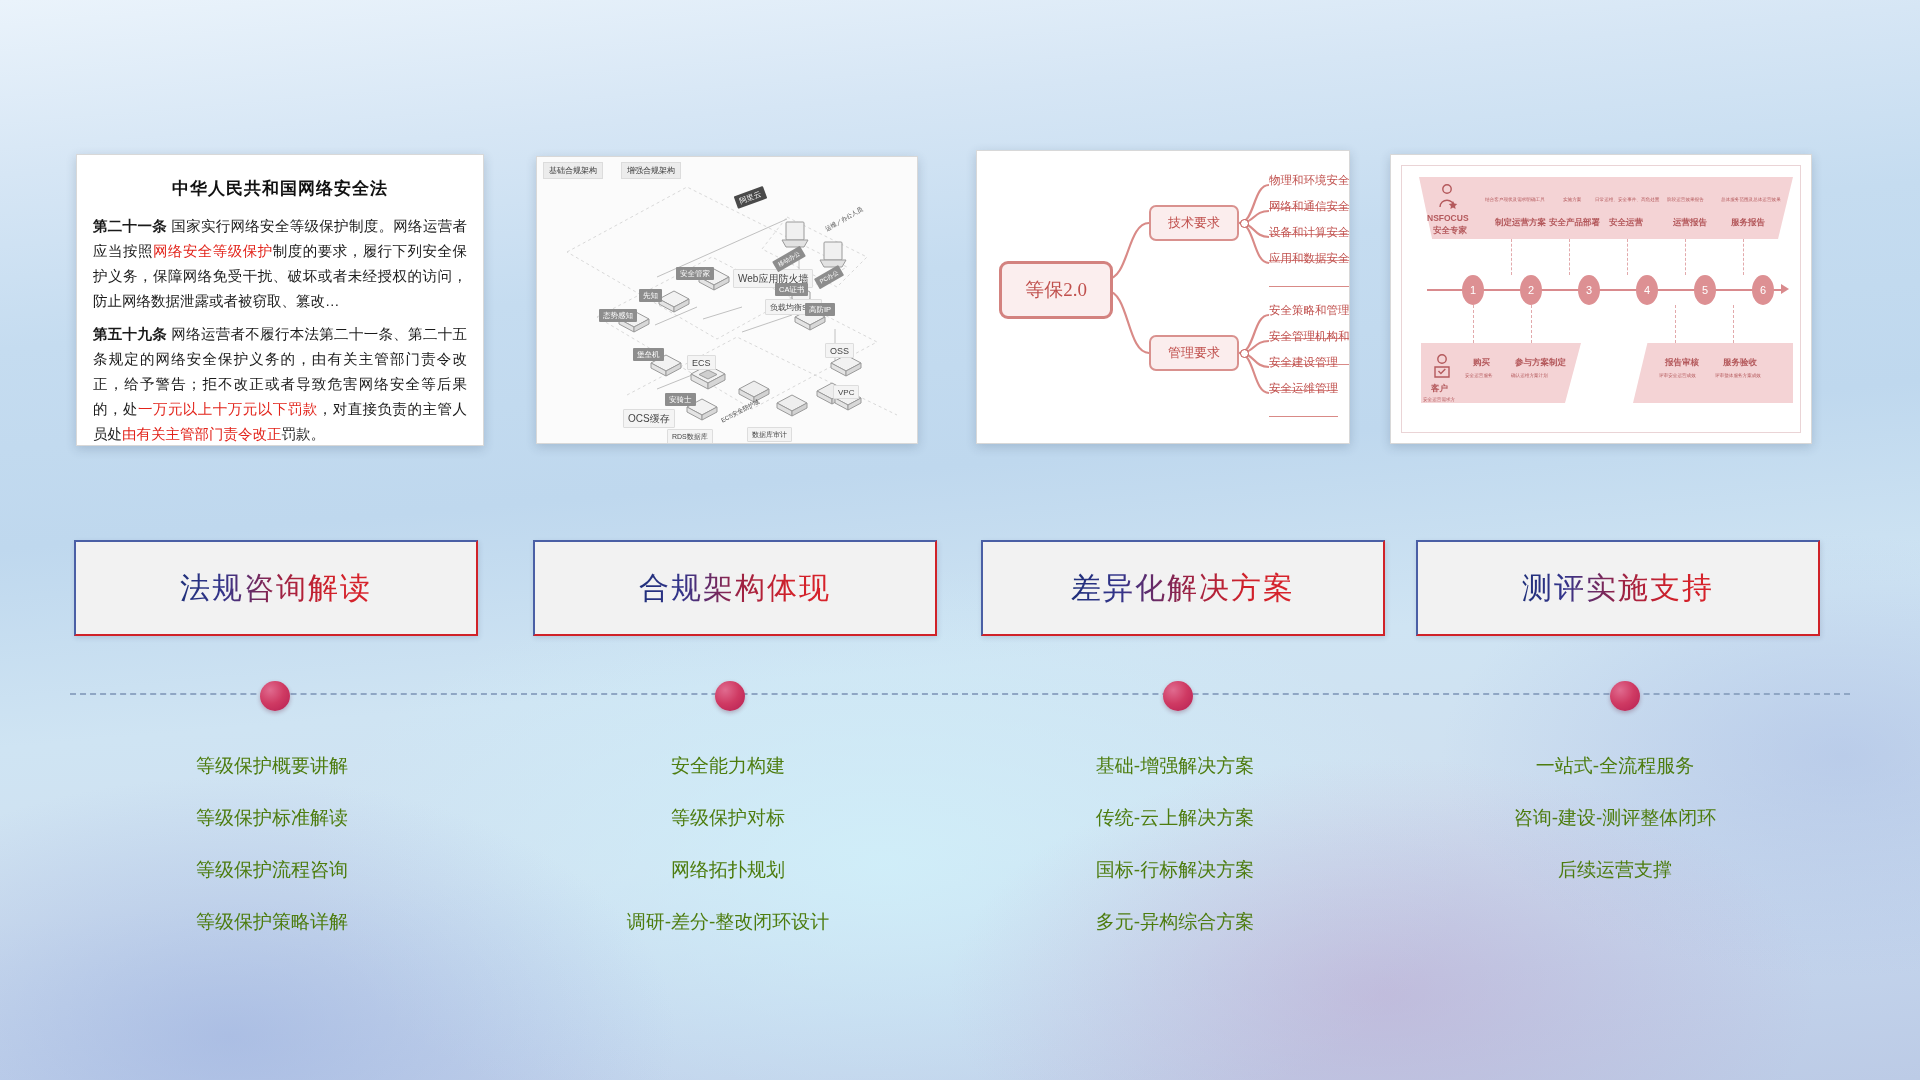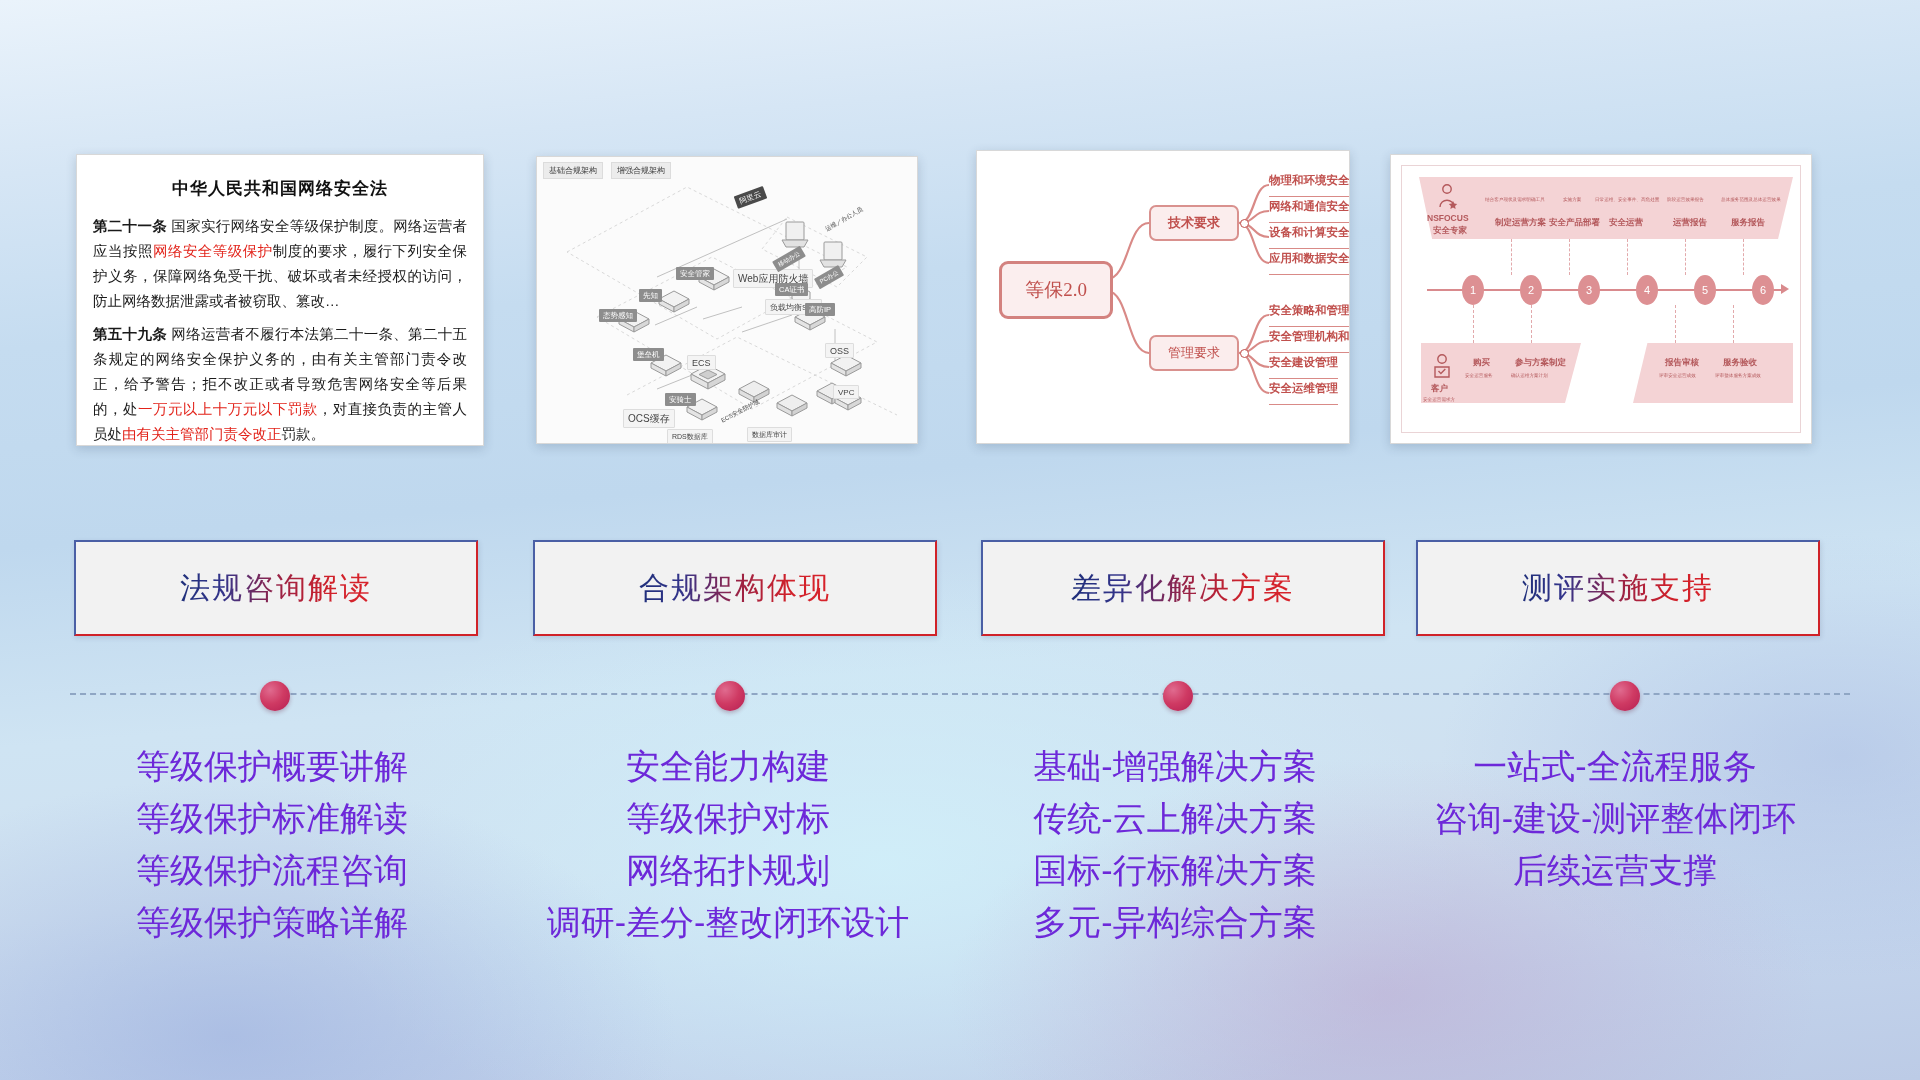--- a/index.html
+++ b/index.html
@@ -27,45 +27,45 @@
   
   .law{padding:14px 16px 0 16px;box-sizing:border-box;height:100%;}
   .law-title{text-align:center;font-weight:bold;font-size:17px;color:#111;
              letter-spacing:1px;margin:8px 0 14px 0;}
   .law-p{font-size:14.5px;line-height:1.72;color:#1a1a1a;text-align:justify;margin:0 0 8px 0;}
   .law-p b{font-weight:bold;}
   .law-red{color:#e2231a;}
 
   
   .arch{position:relative;width:100%;height:100%;background:#fbfbfb;}
-  .arch-tabs{position:absolute;left:6px;top:5px;display:flex;gap:8px;z-index:5;}
+  .arch-tabs{position:absolute;left:6px;top:5px;display:flex;gap:18px;z-index:5;}
   .arch-tab{font-size:8px;color:#3a3a3a;background:#ececec;border:1px solid #dcdcdc;
             padding:2px 5px;white-space:nowrap;}
   .arch-svg{position:absolute;inset:0;}
   .nodelab{position:absolute;font-size:7.5px;color:#fff;background:#8d8d8d;
            padding:1.5px 4px;white-space:nowrap;border-radius:1px;z-index:4;}
   .nodelab.light{background:#f4f4f4;color:#444;border:1px solid #ddd;}
   .nodelab.dark{background:#4a4a4a;}
   .cube{position:absolute;z-index:3;}
 
   
   .mind{position:relative;width:100%;height:100%;background:#fff;}
   .mind-root{position:absolute;left:22px;top:110px;width:108px;height:52px;
              border:3px solid #d3827f;border-radius:9px;background:#fbeeee;
              display:flex;align-items:center;justify-content:center;
              font-size:19px;color:#c0504d;font-family:"Liberation Serif",serif;}
   .mind-mid{position:absolute;width:86px;height:32px;border:2px solid #d9918e;
             border-radius:7px;background:#fbeded;display:flex;align-items:center;
             justify-content:center;font-size:13px;color:#c0504d;
             font-family:"Liberation Serif",serif;}
-  #mid-tech{left:172px;top:54px;font-weight:bold;}
+  #mid-tech{left:172px;top:54px;}
   #mid-mgmt{left:172px;top:184px;}
   .mind-leaf{position:absolute;font-size:11.5px;color:#c0504d;white-space:nowrap;
-             font-family:"Liberation Serif",serif;padding-bottom:8px;
-             border-bottom:1.6px solid #d98a87;font-weight:bold;}
+             font-family:"Liberation Serif",serif;padding-bottom:20px;
+             border-bottom:1.6px solid #d98a87;}
   .mind-svg{position:absolute;inset:0;}
   .mind-dot{position:absolute;width:7px;height:7px;border:1px solid #c0504d;
             border-radius:50%;background:#fff;}
 
   
   .nsf{position:relative;width:100%;height:100%;background:#fff;
        border:6px solid #fff;box-sizing:border-box;}
   .nsf-inner{position:absolute;inset:4px;border:1px solid #ead4d6;}
   .band{position:absolute;background:#f4d3d5;}
   .band-top{left:22px;top:16px;width:374px;height:62px;
@@ -107,21 +107,21 @@
             border-top:2px dashed #8fa6c4;}
   .tl-dot{position:absolute;top:-14px;width:30px;height:30px;border-radius:50%;
           background:radial-gradient(circle at 34% 30%,#e06b8f 0%,#cf3a63 48%,#b51f52 100%);
           box-shadow:0 2px 4px rgba(100,30,60,.3);}
   #dot1{left:190px;} #dot2{left:645px;} #dot3{left:1093px;} #dot4{left:1540px;}
 
   
   .lists{position:absolute;left:0;top:740px;width:1920px;height:260px;}
   .col{position:absolute;top:0;width:440px;text-align:center;}
   #col1{left:52px;} #col2{left:508px;} #col3{left:955px;} #col4{left:1395px;}
-  .li{font-size:34px;color:#6d28d9;line-height:52px;white-space:nowrap;}
+  .li{font-size:19px;color:#4d7c0f;line-height:52px;white-space:nowrap;}
 </style>
 </head>
 <body>
 
 <div class="cards">
 
   <div class="card" id="card1">
     <div class="law">
       <div class="law-title">中华人民共和国网络安全法</div>
       <p class="law-p">

